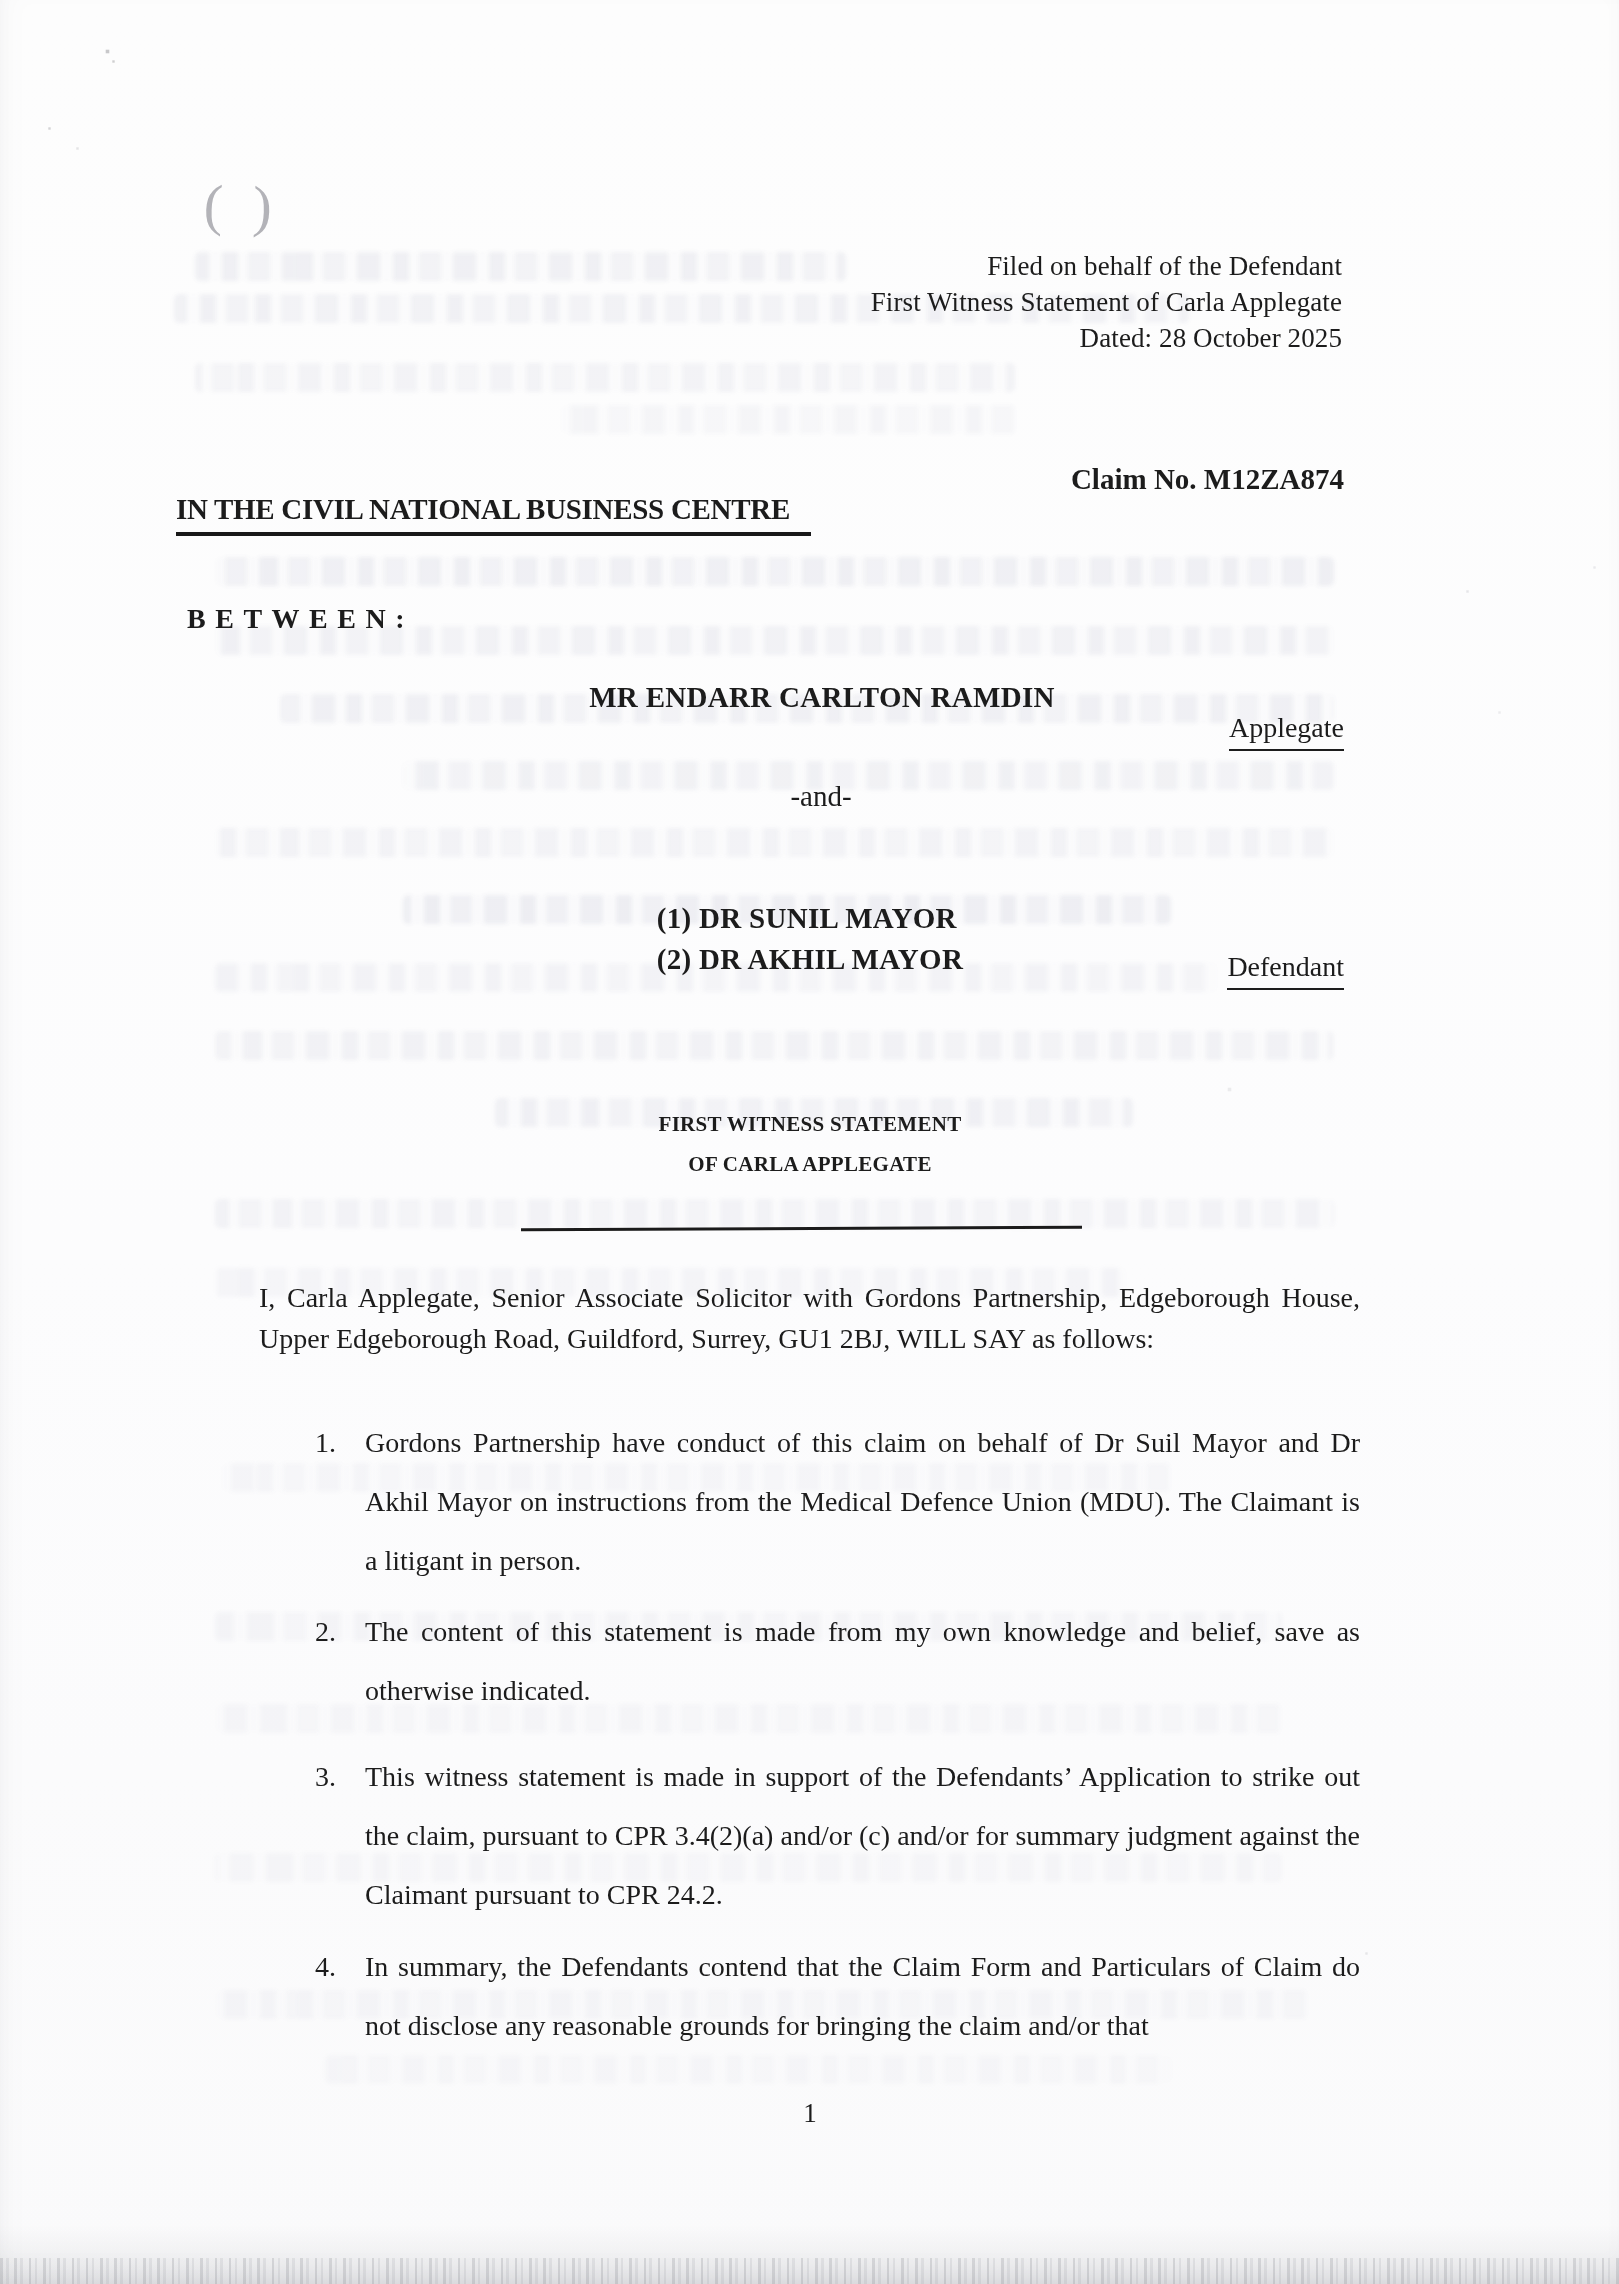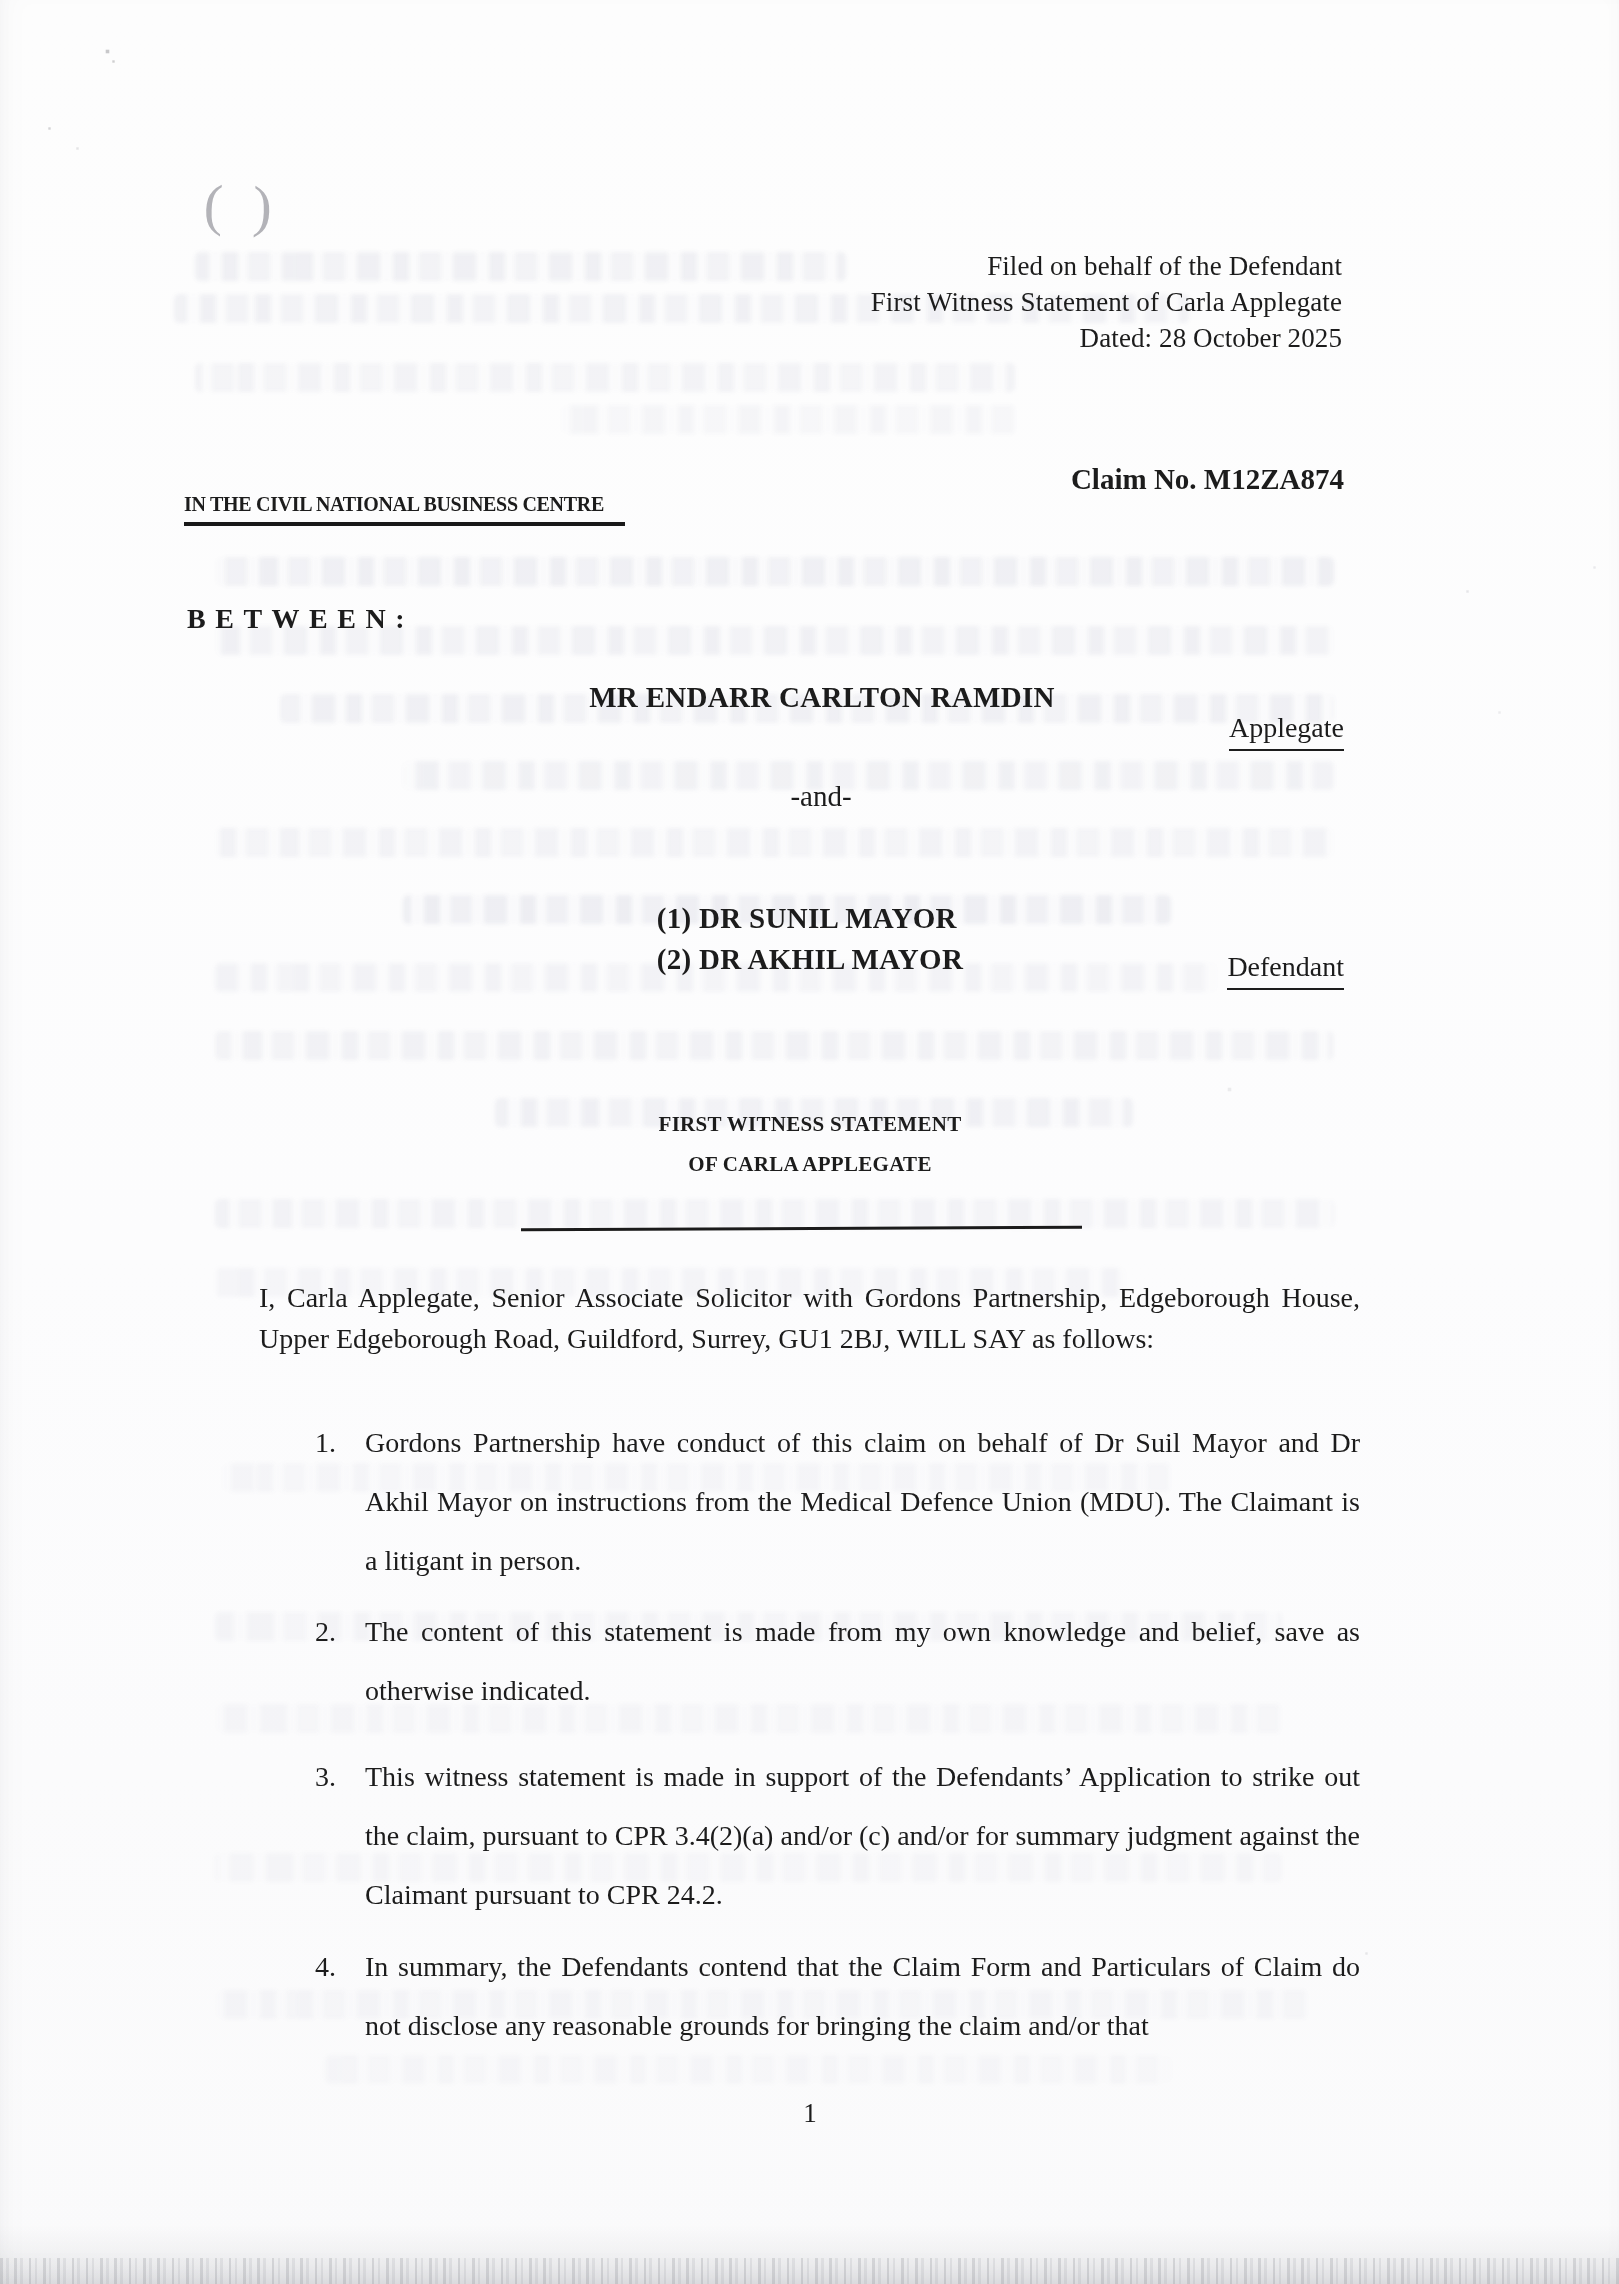--- a/index.html
+++ b/index.html
@@ -58,22 +58,22 @@
     position: absolute;
     top: 463px;
     right: 276px;
     font-size: 29px;
     font-weight: 700;
   }
 
   .court {
     position: absolute;
     top: 493px;
-    left: 184px;
-    font-size: 20px;
+    left: 176px;
+    font-size: 29px;
     font-weight: 700;
     letter-spacing: -0.3px;
   }
   .court-inner {
     display: inline-block;
     padding: 0 21px 5.9px 0;
     border-bottom: 4.6px solid #191919;
   }
 
   .between {

